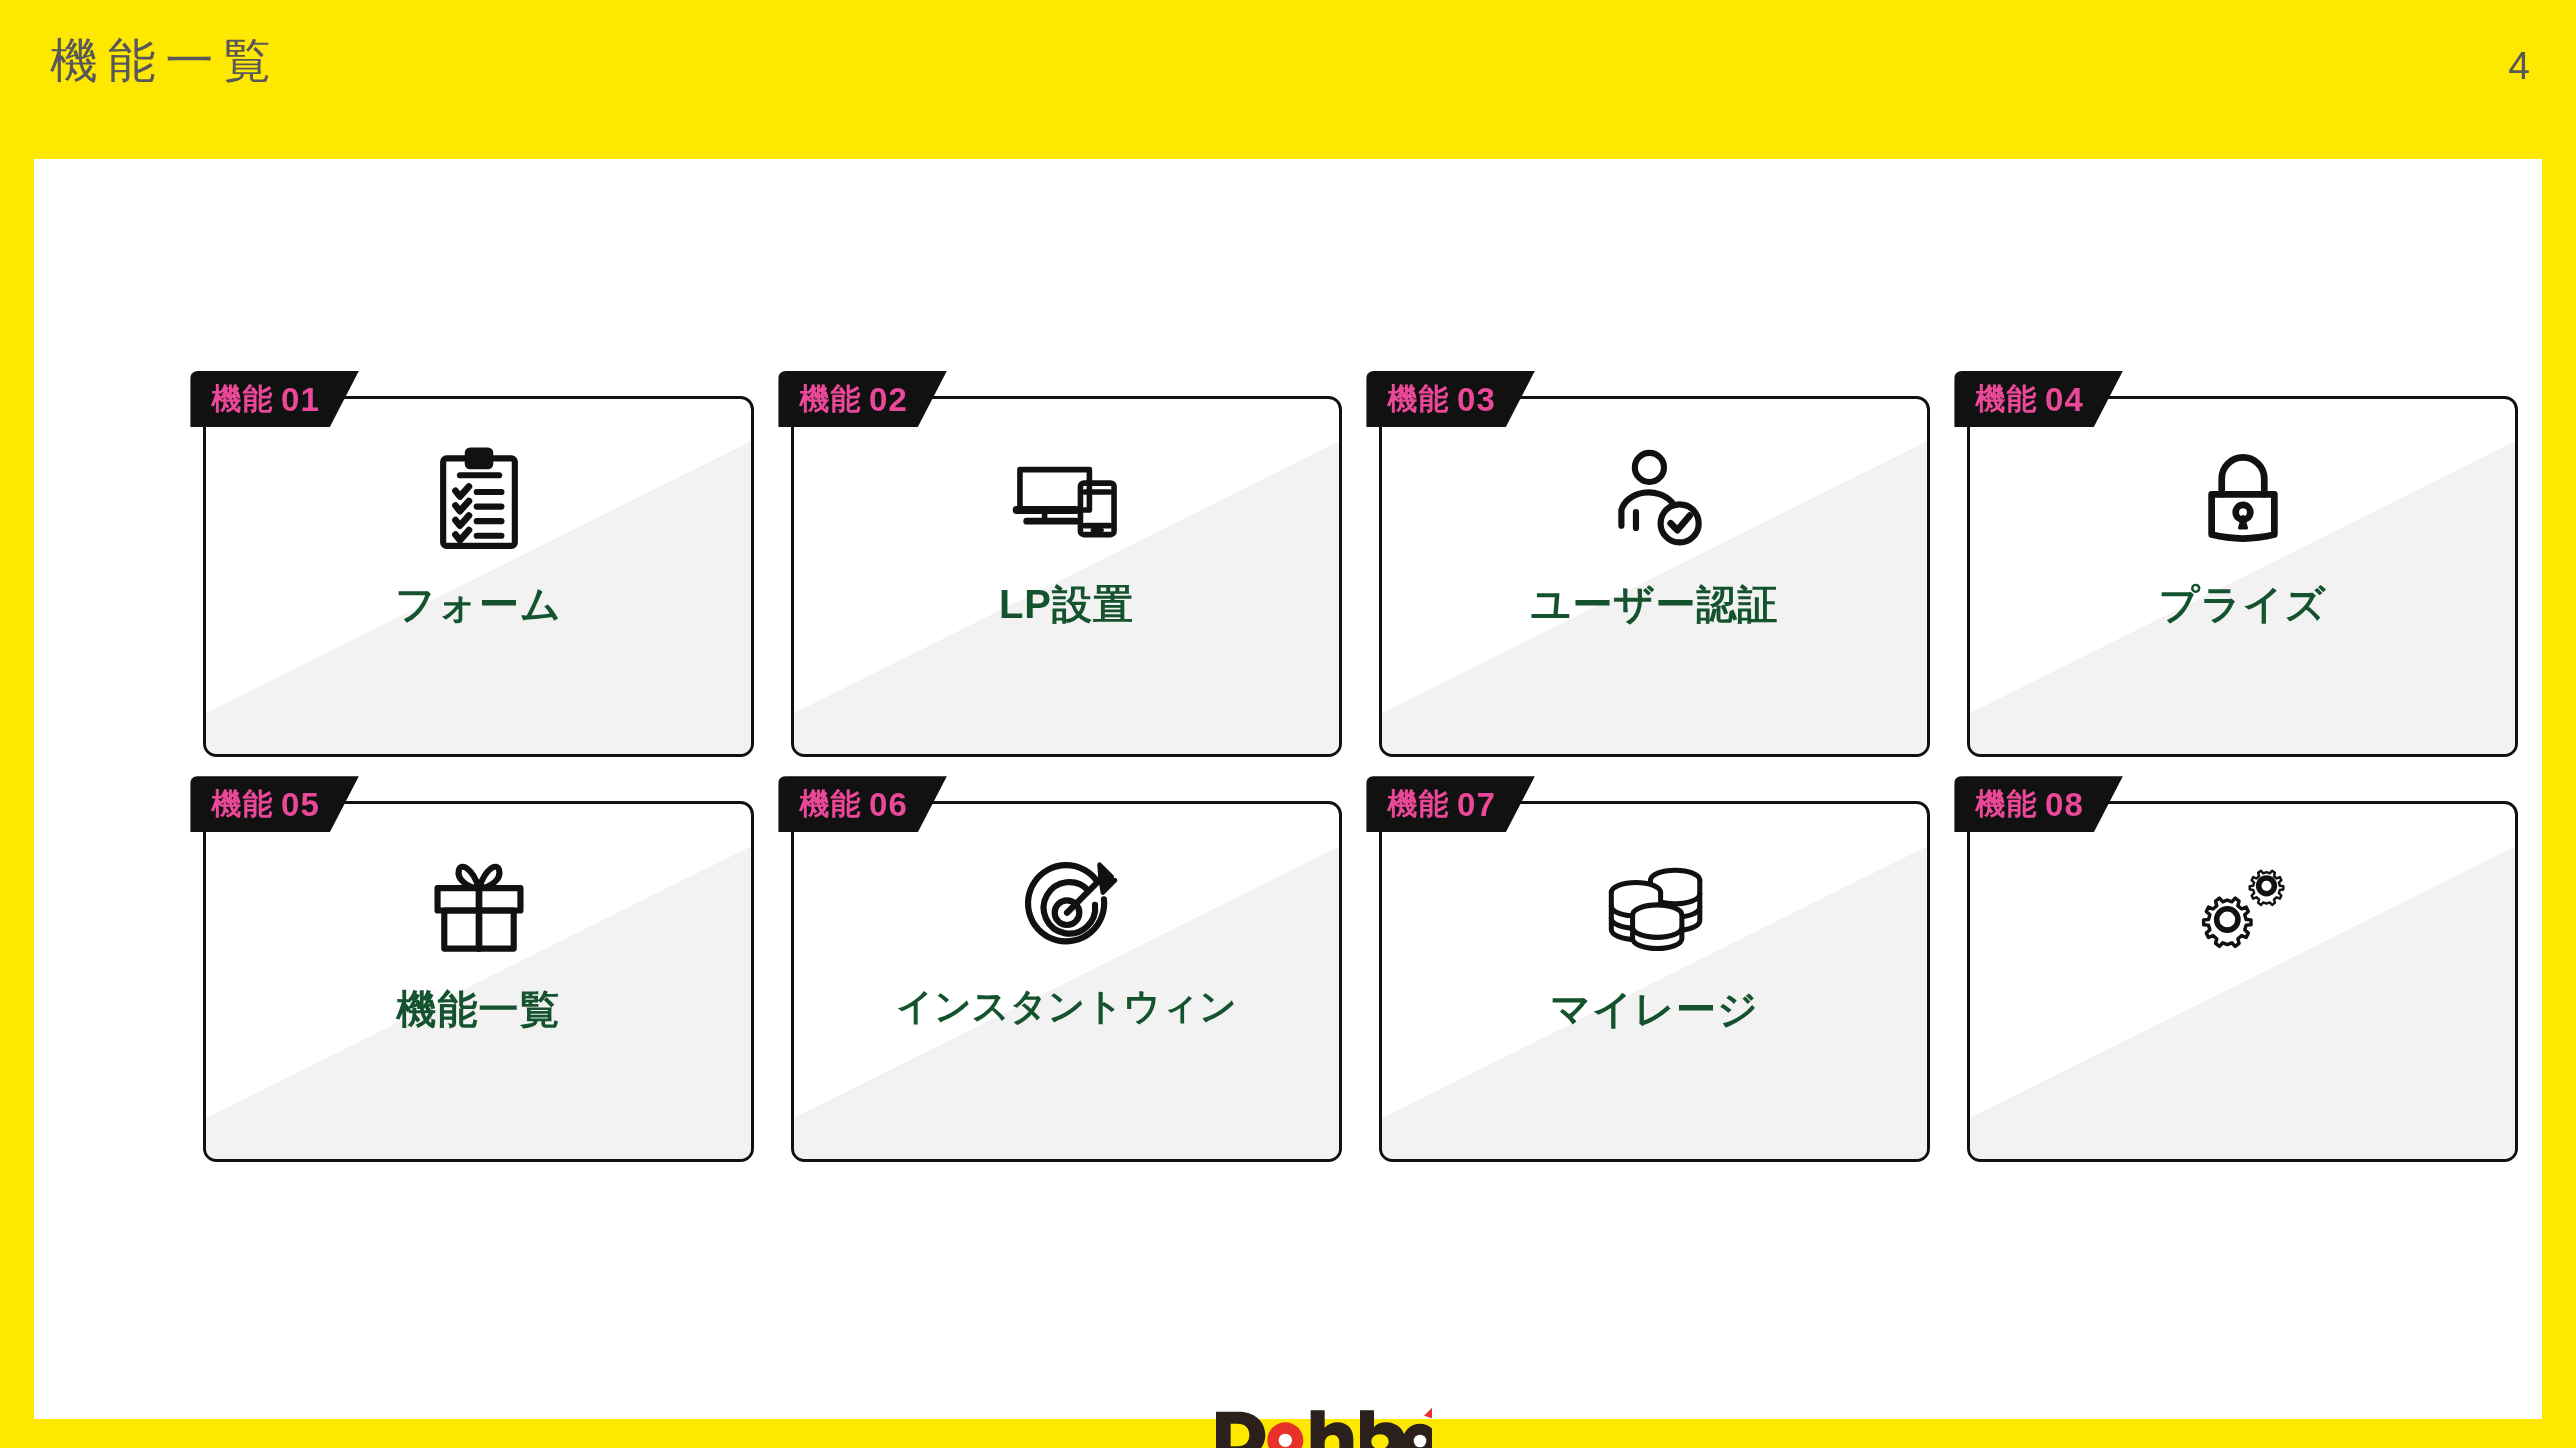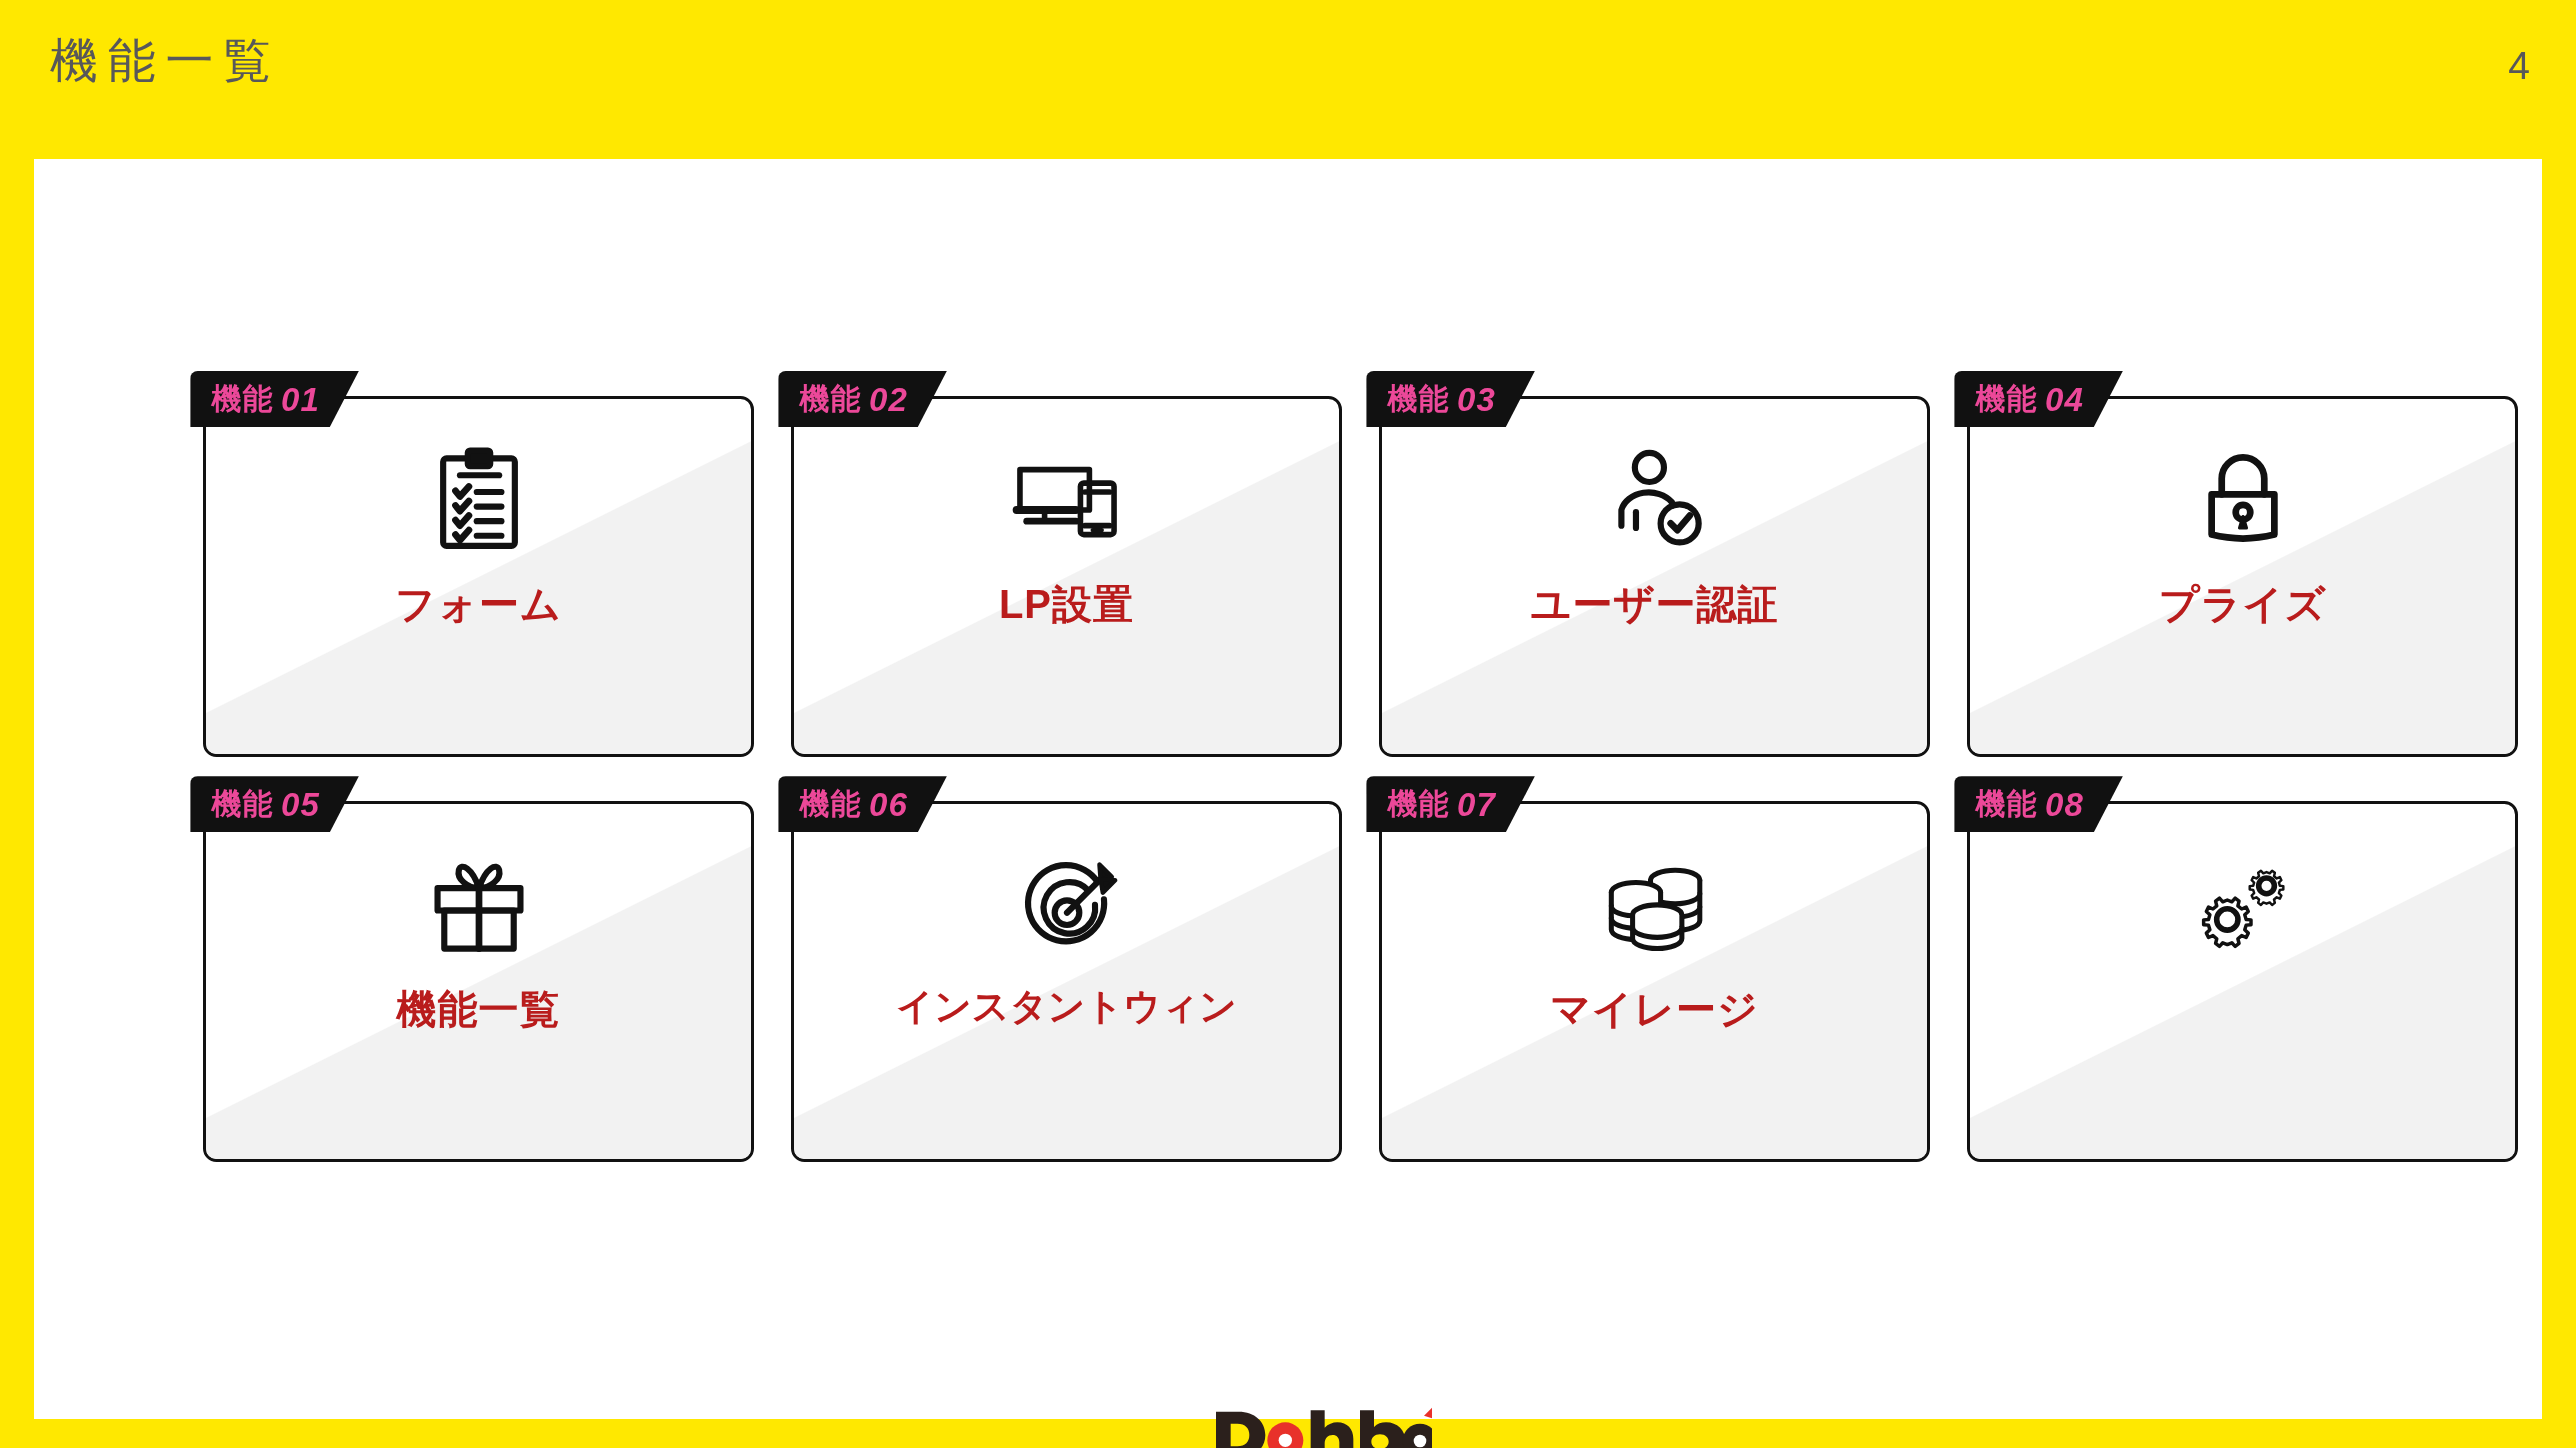--- a/index.html
+++ b/index.html
@@ -68,42 +68,42 @@
     align-items:center; justify-content:flex-start;
     padding-top:46px;
   }
   .card-icon{
     width:112px; height:112px;
     display:flex; align-items:center; justify-content:center;
   }
   .card-icon svg{ width:100%; height:100%; display:block; }
   .card-label{
     margin-top:25px;
-    font-size:40px; font-weight:bold; color:#b91c1c;
+    font-size:40px; font-weight:bold; color:#14532d;
     letter-spacing:1px; line-height:1.1;
     text-align:center; white-space:nowrap;
   }
   .card-label.is-long{ font-size:37px; letter-spacing:0px; }
 
   
   .card-ribbon{
     position:absolute; left:-12.6px; top:0;
     height:56px;
     background:#111111;
     border-top-left-radius:7.7px;
     padding:0 39px 0 21px;
     display:flex; align-items:center;
     z-index:3;
     clip-path:polygon(0 0, 100% 0, calc(100% - 29px) 100%, 0 100%);
   }
   .ribbon-label{
     font-size:30px; font-weight:bold; color:#ec4899;
     letter-spacing:1px; white-space:nowrap; line-height:1;
   }
-  .ribbon-num{ margin-left:7.7px; font-size:33px; letter-spacing:1px;font-style:italic; }
+  .ribbon-num{ margin-left:7.7px; font-size:33px; letter-spacing:1px; }
 
   
   #footer-block{
     position:absolute; left:0; top:1246px;
     width:2576px;
     display:flex; flex-direction:column; align-items:center;
   }
   #brand-logo{
     position:relative;
     height:60px;

